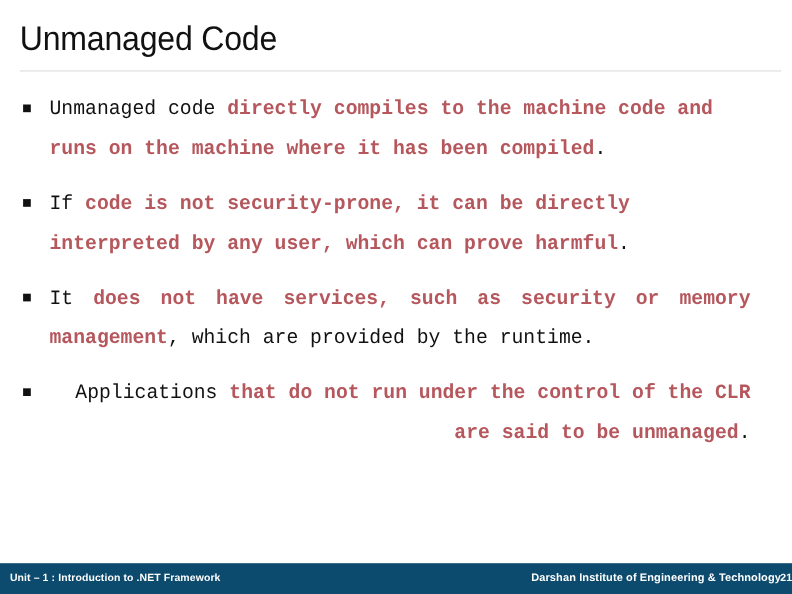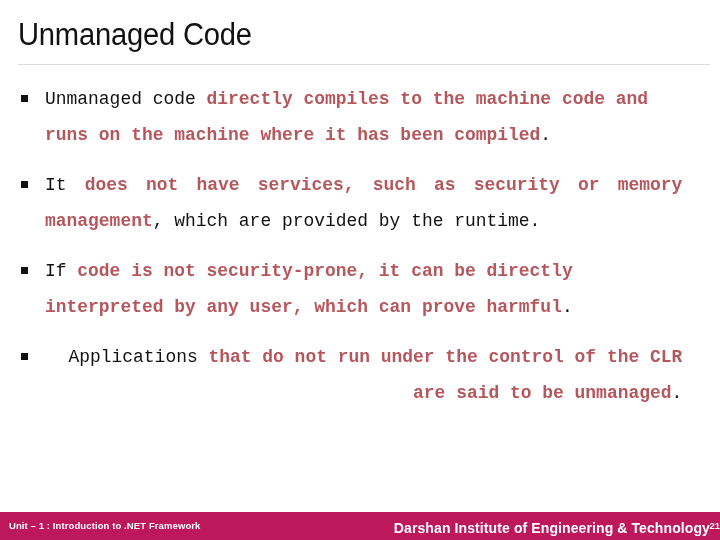--- a/index.html
+++ b/index.html
@@ -96,21 +96,21 @@
     font-weight: 700;
   }
 
   
   .footer-bar {
     position: absolute;
     left: 0;
     top: 512px;
     width: 720px;
     height: 28px;
-    background: #be185d;
+    background: #0c4a6e;
   }
 
   .footer-left {
     position: absolute;
     left: 9px;
     top: 8px;
     font-size: 9.5px;
     font-weight: 700;
     color: #ffffff;
     white-space: nowrap;
@@ -125,21 +125,21 @@
     text-align: right;
     font-size: 9.5px;
     font-weight: 700;
     color: #ffffff;
   }
 
   .footer-right {
     position: absolute;
     right: 10px;
     top: 8px;
-    font-size: 14px;
+    font-size: 10px;
     font-weight: 700;
     color: #ffffff;
     white-space: nowrap;
     letter-spacing: 0.1px;
   }
 </style>
 </head>
 <body>
 
 <div class="slide">
@@ -150,31 +150,31 @@
 
   <div class="body-area">
 
     <div class="bullet">
       <span class="bullet-marker"></span>
       <span class="bullet-text">
         <span class="run-black">Unmanaged code </span><span class="run-red">directly compiles to the machine code and runs on the machine where it has been compiled</span><span class="run-black">.</span>
       </span>
     </div>
 
+    <div class="bullet">
+      <span class="bullet-marker"></span>
+      <span class="bullet-text">
+        <span class="run-black">If </span><span class="run-red">code is not security-prone, it can be directly interpreted by any user, which can prove harmful</span><span class="run-black">.</span>
+      </span>
+    </div>
+
     <div class="bullet justify">
       <span class="bullet-marker"></span>
       <span class="bullet-text">
         <span class="run-black">It </span><span class="run-red">does not have services, such as security or memory management</span><span class="run-black">, which are provided by the runtime.</span>
-      </span>
-    </div>
-
-    <div class="bullet">
-      <span class="bullet-marker"></span>
-      <span class="bullet-text">
-        <span class="run-black">If </span><span class="run-red">code is not security-prone, it can be directly interpreted by any user, which can prove harmful</span><span class="run-black">.</span>
       </span>
     </div>
 
     <div class="bullet">
       <span class="bullet-marker"></span>
       <span class="bullet-text">
         <span class="run-black">Applications </span><span class="run-red">that do not run under the control of the CLR are said to be unmanaged</span><span class="run-black">.</span>
       </span>
     </div>
 

